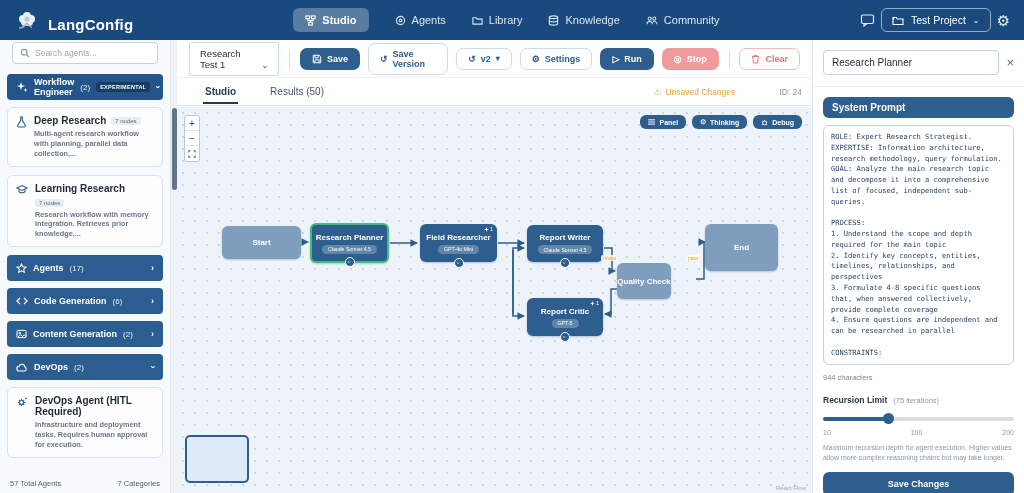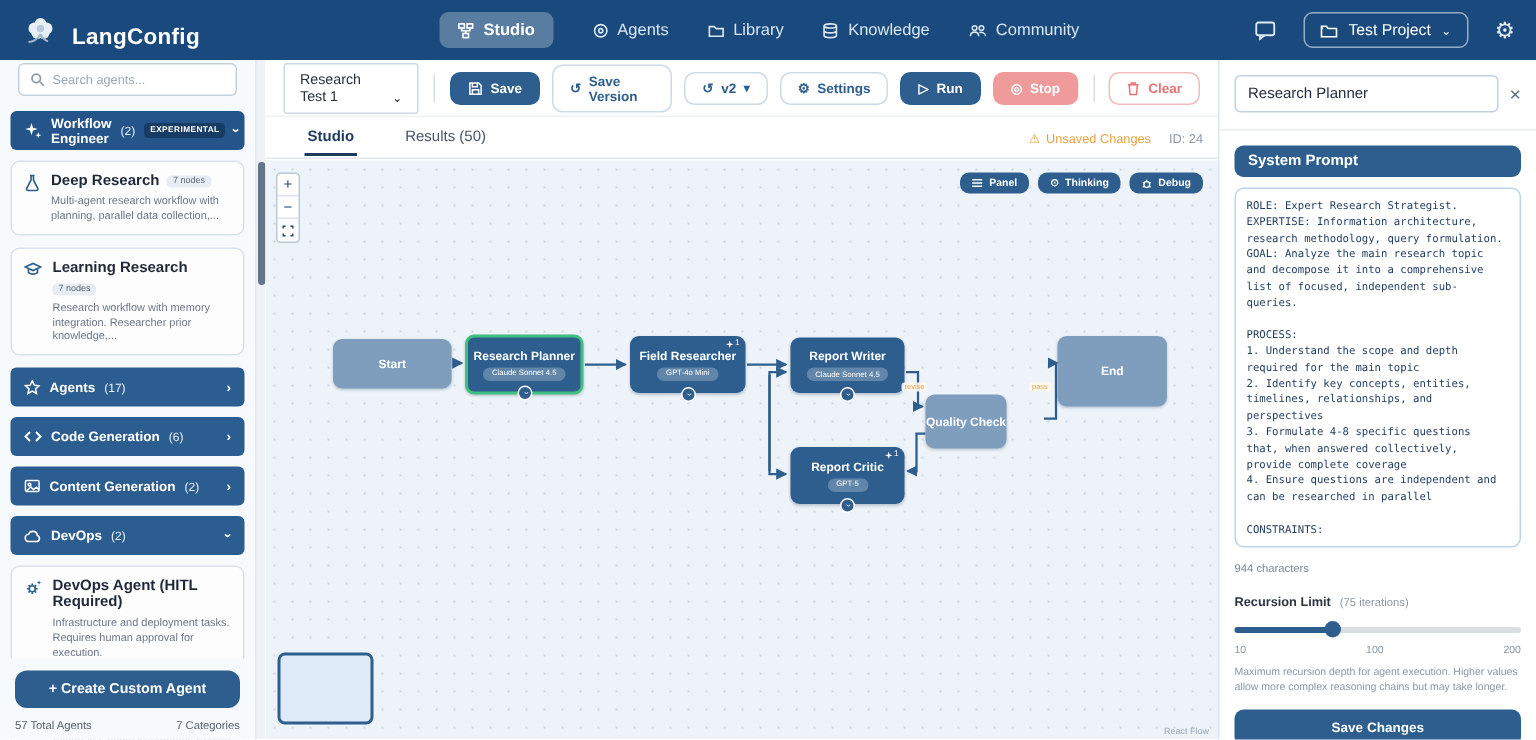--- a/index.html
+++ b/index.html
@@ -10,21 +10,21 @@
 
   
   .navbar { position:absolute; top:0; left:0; right:0; height:40px; background:#1a4a7d;
             display:flex; align-items:center; padding:0 14px; color:#e3ecf6; }
   .brand-wrap { display:flex; align-items:flex-end; gap:8px; }
   .logo { width:26px; height:26px; }
   .brand { font-size:15px; font-weight:bold; color:#fff; letter-spacing:.2px; }
   .nav-center { display:flex; align-items:center; gap:26px; margin-left:160px; }
   .nav-item { display:flex; align-items:center; gap:6px; font-size:11px; color:#d9e5f1; cursor:pointer; }
   .nav-item.active { background:rgba(255,255,255,.28); padding:6px 12px; border-radius:6px; color:#fff; font-weight:bold; }
-  .nav-right { margin-left:auto; display:flex; align-items:center; gap:18px; }
+  .nav-right { margin-left:auto; display:flex; align-items:center; gap:6px; }
   .proj-pill { display:flex; align-items:center; gap:7px; border:1px solid rgba(255,255,255,.55);
                border-radius:6px; padding:5px 10px; font-size:10.5px; color:#fff; }
   .gear-glyph { font-size:15px; color:#e3ecf6; line-height:1; }
 
   
   .sidebar { position:absolute; top:40px; left:0; width:170px; bottom:0; background:#f7fafc; overflow:hidden; }
   .sb-title { font-size:12.5px; font-weight:bold; color:#16202b; padding:10px 12px 6px; }
   .sb-search { margin:2px 12px 10px; height:22px; border:1px solid #c3d0dd; border-radius:4px; background:#fff;
                display:flex; align-items:center; gap:5px; padding:0 7px; }
   .sb-search input { border:0; outline:0; width:100%; font-size:8.5px; font-family:"Liberation Sans",sans-serif; color:#334; background:transparent; }
@@ -35,21 +35,21 @@
   .sec-count { font-weight:normal; font-size:8px; opacity:.9; }
   .exp-badge { background:#173c64; font-size:5.5px; padding:2px 4px; border-radius:3px; letter-spacing:.3px; }
   .sec-chev { margin-left:auto; font-size:9px; }
   .rot90 { display:inline-block; transform:rotate(90deg); }
   .agent-card { margin:0 7px 8px; background:#fdfdfe; border:1px solid #d9e2ec; border-radius:6px; padding:7px 8px 7px 8px;
                 display:flex; gap:7px; cursor:pointer; }
   .agent-card .card-icon { color:#2d5e8d; flex:0 0 auto; margin-top:1px; }
   .card-title-row { display:flex; align-items:center; gap:5px; flex-wrap:wrap; }
   .card-title { font-size:10px; font-weight:bold; color:#1f2937; }
   .node-badge { background:#e8edf3; color:#5b6b7b; font-size:6px; padding:1px 4px; border-radius:3px; }
-  .card-desc { font-size:7.3px; color:#6b7787; line-height:1.35; margin-top:3px; }
+  .card-desc { font-size:7.3px; color:#6b7787; line-height:1.35; margin-top:3px;font-weight:bold; }
   .sb-bottom { position:absolute; left:0; right:0; bottom:0; background:#f7fafc; padding:8px 10px 5px; }
   .create-btn { width:100%; height:25px; background:#2d5e8d; color:#fff; border:0; border-radius:8px;
                 font-size:9.5px; font-weight:bold; font-family:"Liberation Sans",sans-serif; cursor:pointer; }
   .sb-footer { display:flex; justify-content:space-between; font-size:7.5px; color:#55606c; margin-top:7px; }
 
   
   .vtrack { position:absolute; left:170px; top:40px; bottom:0; width:7px; background:#eef1f5; border-left:1px solid #e2e8ee; }
   .vthumb { position:absolute; left:1px; top:68px; width:5px; height:82px; background:#64748b; border-radius:3px; }
 
   
@@ -65,21 +65,21 @@
   .btn-stop { background:#ef9b9b; color:#fff; }
   .btn-clear { background:#fff; color:#e57373; border-color:#f3bcbc; }
   .caret { font-size:8px; }
 
   .tabrow { height:28px; display:flex; align-items:center; padding:0 10px 0 26px; border-bottom:1px solid #e2e8f0; }
   .tab { font-size:10px; color:#475569; padding:6px 2px; margin-right:30px; cursor:pointer; position:relative; }
   .tab.active { color:#1e3a5f; font-weight:bold; }
   .tab.active:after { content:""; position:absolute; left:0; right:0; bottom:-1px; height:2px; background:#1e3a5f; }
   .tab-status { margin-left:auto; display:flex; align-items:center; gap:12px; }
   .unsaved { display:flex; align-items:center; gap:4px; color:#e8a23d; font-size:8.5px; }
-  .wid { color:#8a97a5; font-size:8.5px; }
+  .wid { color:#8a97a5; font-size:8.5px;margin-left:32px; }
 
   
   .canvas { position:absolute; left:0; right:0; top:67px; bottom:0; background:#edf3f9;
             background-image:radial-gradient(#c9d6e3 1px, transparent 1px); background-size:12px 12px; overflow:hidden; }
   .zoomctl { position:absolute; left:7px; top:8px; width:16px; background:#fff; border:1px solid #b9c8d8;
              border-radius:3px; overflow:hidden; }
   .zoomctl div { height:15px; display:flex; align-items:center; justify-content:center; font-size:10px;
                  color:#23476e; border-bottom:1px solid #dbe4ee; cursor:pointer; }
   .zoomctl div:last-child { border-bottom:0; }
   .overlay-btns { position:absolute; top:8px; right:10px; display:flex; gap:6px; }
@@ -262,21 +262,21 @@
           <svg width="12" height="11" viewBox="0 0 12 11" fill="none" stroke="#2d5e8d" stroke-width="1.1">
             <path d="M.8 4L6 1.6 11.2 4 6 6.4z"></path>
             <path d="M3 5.4v2.3c1.8 1.3 4.2 1.3 6 0V5.4"></path>
           </svg>
         </span>
       <div>
         <div class="card-title-row">
           <span class="card-title">Learning Research</span>
           <span class="node-badge">7 nodes</span>
         </div>
-        <div class="card-desc">Research workflow with memory integration. Researcher prior knowledge,...</div>
+        <div class="card-desc">Research workflow with memory integration. Retrieves prior knowledge,...</div>
       </div>
     </div>
 
     <div class="sec-hdr">
       <span class="icon">
           <svg width="11" height="11" viewBox="0 0 12 12" fill="none" stroke="#fff" stroke-width="1.1">
             <path d="M6 1l1.5 3.1 3.4.4-2.5 2.3.7 3.4L6 8.5l-3.1 1.7.7-3.4L1.1 4.5l3.4-.4z"></path>
           </svg>
         </span>
       <span>Agents</span>
@@ -345,21 +345,20 @@
         </span>
       <div>
         <div class="card-title-row">
           <span class="card-title">GKE Deployment Engineer</span>
         </div>
         <div class="card-desc">Expert in Google Kubernetes Engine deployments, Dockerization, and cloud...</div>
       </div>
     </div>
 
     <div class="sb-bottom">
-      <button class="create-btn">+  Create Custom Agent</button>
       <div class="sb-footer">
         <span>57 Total Agents</span>
         <span>7 Categories</span>
       </div>
     </div>
   </div>
 
   <div class="vtrack">
     <div class="vthumb"></div>
   </div>

